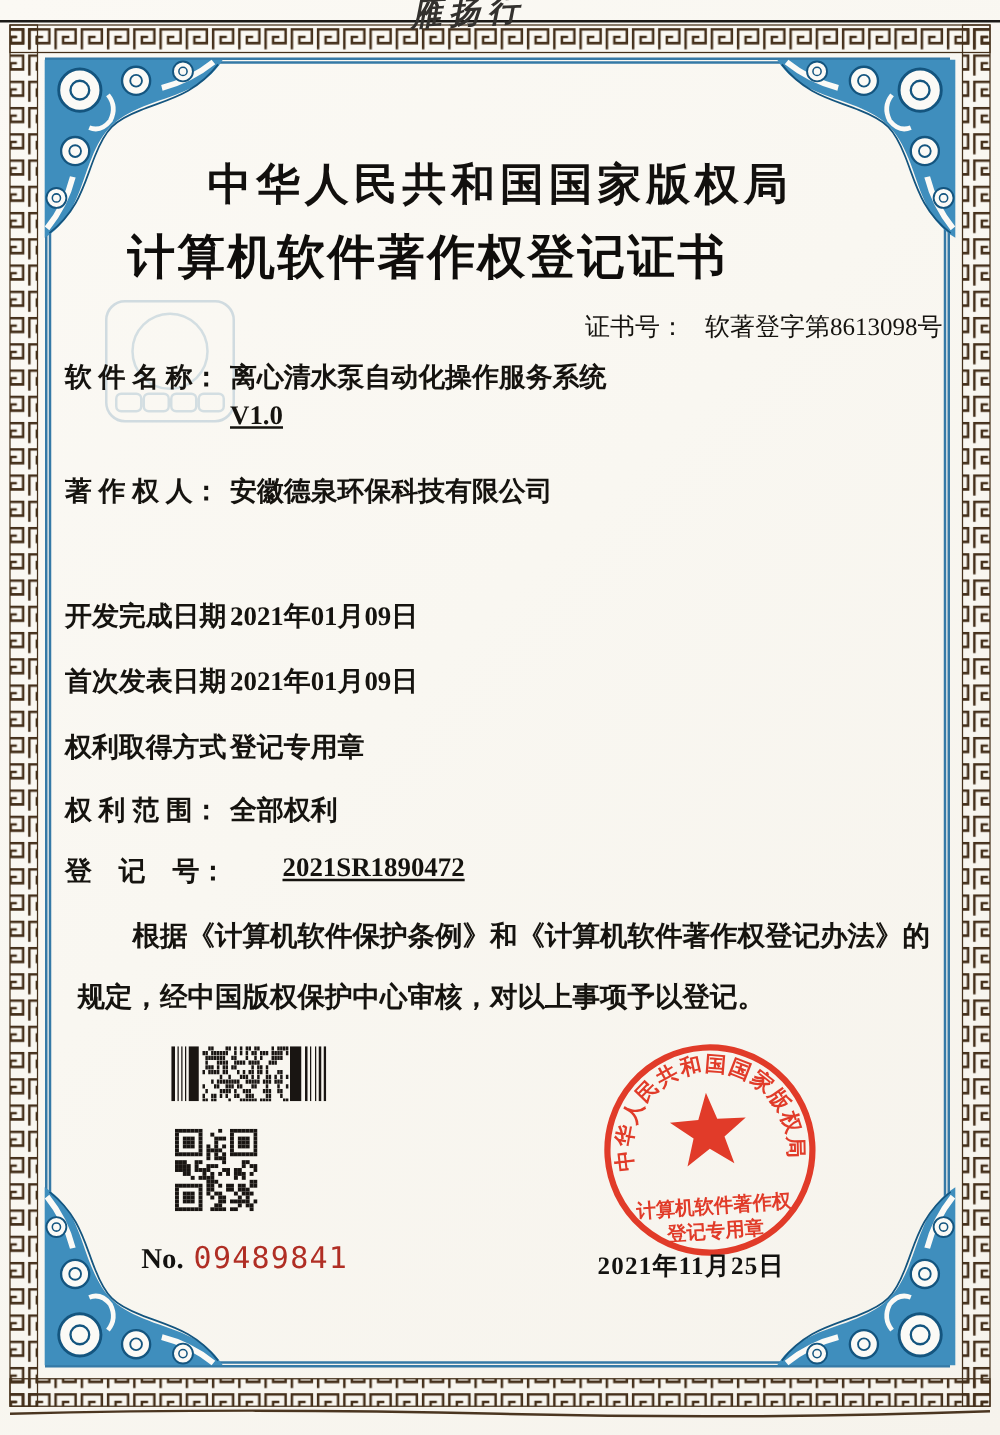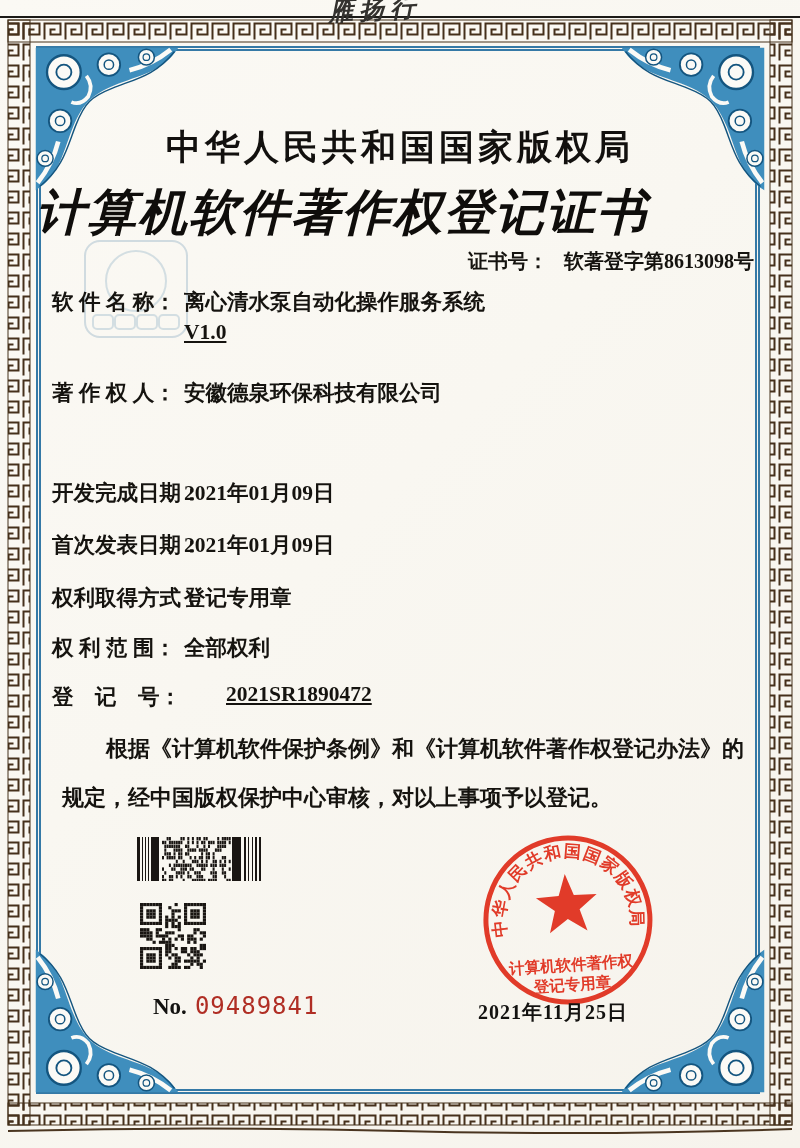--- a/index.html
+++ b/index.html
@@ -19,33 +19,33 @@
   .c-br{right:32px;top:946px;transform:scale(-1,-1);}
   .watermark{position:absolute;left:84px;top:240px;width:100px;height:94px;
         border:2.5px solid rgba(165,190,206,.5);border-radius:16px;}
   .watermark .wm-circle{position:absolute;left:19px;top:8px;width:58px;height:58px;
         border:2.5px solid rgba(165,190,206,.45);border-radius:50%;}
   .watermark .wm-dot{position:absolute;bottom:6px;width:18px;height:12px;
         border:2px solid rgba(165,190,206,.45);border-radius:5px;}
   .authority{position:absolute;left:0;top:124px;width:800px;text-align:center;
         font-size:35px;font-weight:700;letter-spacing:4px;color:#12100e;}
   .cert-title{position:absolute;left:0;top:180px;width:684px;text-align:center;
-        font-size:49px;font-weight:800;letter-spacing:2px;color:#0f0d0b;font-style:italic;}
+        font-size:38px;font-weight:800;letter-spacing:2px;color:#0f0d0b;}
   .certno{position:absolute;left:0;top:248px;width:754px;text-align:right;
-        font-size:20px;font-weight:700;color:#15130f;}
+        font-size:20px;font-weight:400;color:#15130f;}
   .certno .certno-value{margin-left:16px;}
   .row{position:absolute;left:52px;font-size:21.5px;font-weight:700;color:#15130f;white-space:nowrap;}
   .row .value{position:absolute;left:132px;white-space:nowrap;}
   .row.wide .value{left:174px;text-decoration:underline;}
   .row .value .v2{display:block;line-height:33px;text-decoration:underline;}
   .statement{position:absolute;left:62px;top:724px;width:688px;font-size:22px;
         font-weight:600;line-height:49px;text-indent:2em;color:#15130f;}
   .barcode{position:absolute;left:137px;top:837px;}
   .qrcode{position:absolute;left:140px;top:903px;}
-  .serial{position:absolute;left:113px;top:992px;font-size:23px;font-weight:700;color:#131210;margin-left:40px;}
+  .serial{position:absolute;left:113px;top:992px;font-size:23px;font-weight:700;color:#131210;}
   .serial .serial-num{font-family:"DejaVu Sans Mono",monospace;font-weight:500;
         font-size:24px;letter-spacing:1px;margin-left:8px;}
   .seal{position:absolute;left:468px;top:826px;transform:rotate(-4deg);opacity:.95;}
   .issue-date{position:absolute;left:478px;top:999px;font-size:20px;font-weight:700;
         letter-spacing:1px;color:#131210;}
 </style>
 </head>
 <body>
 
 <div class="page">

